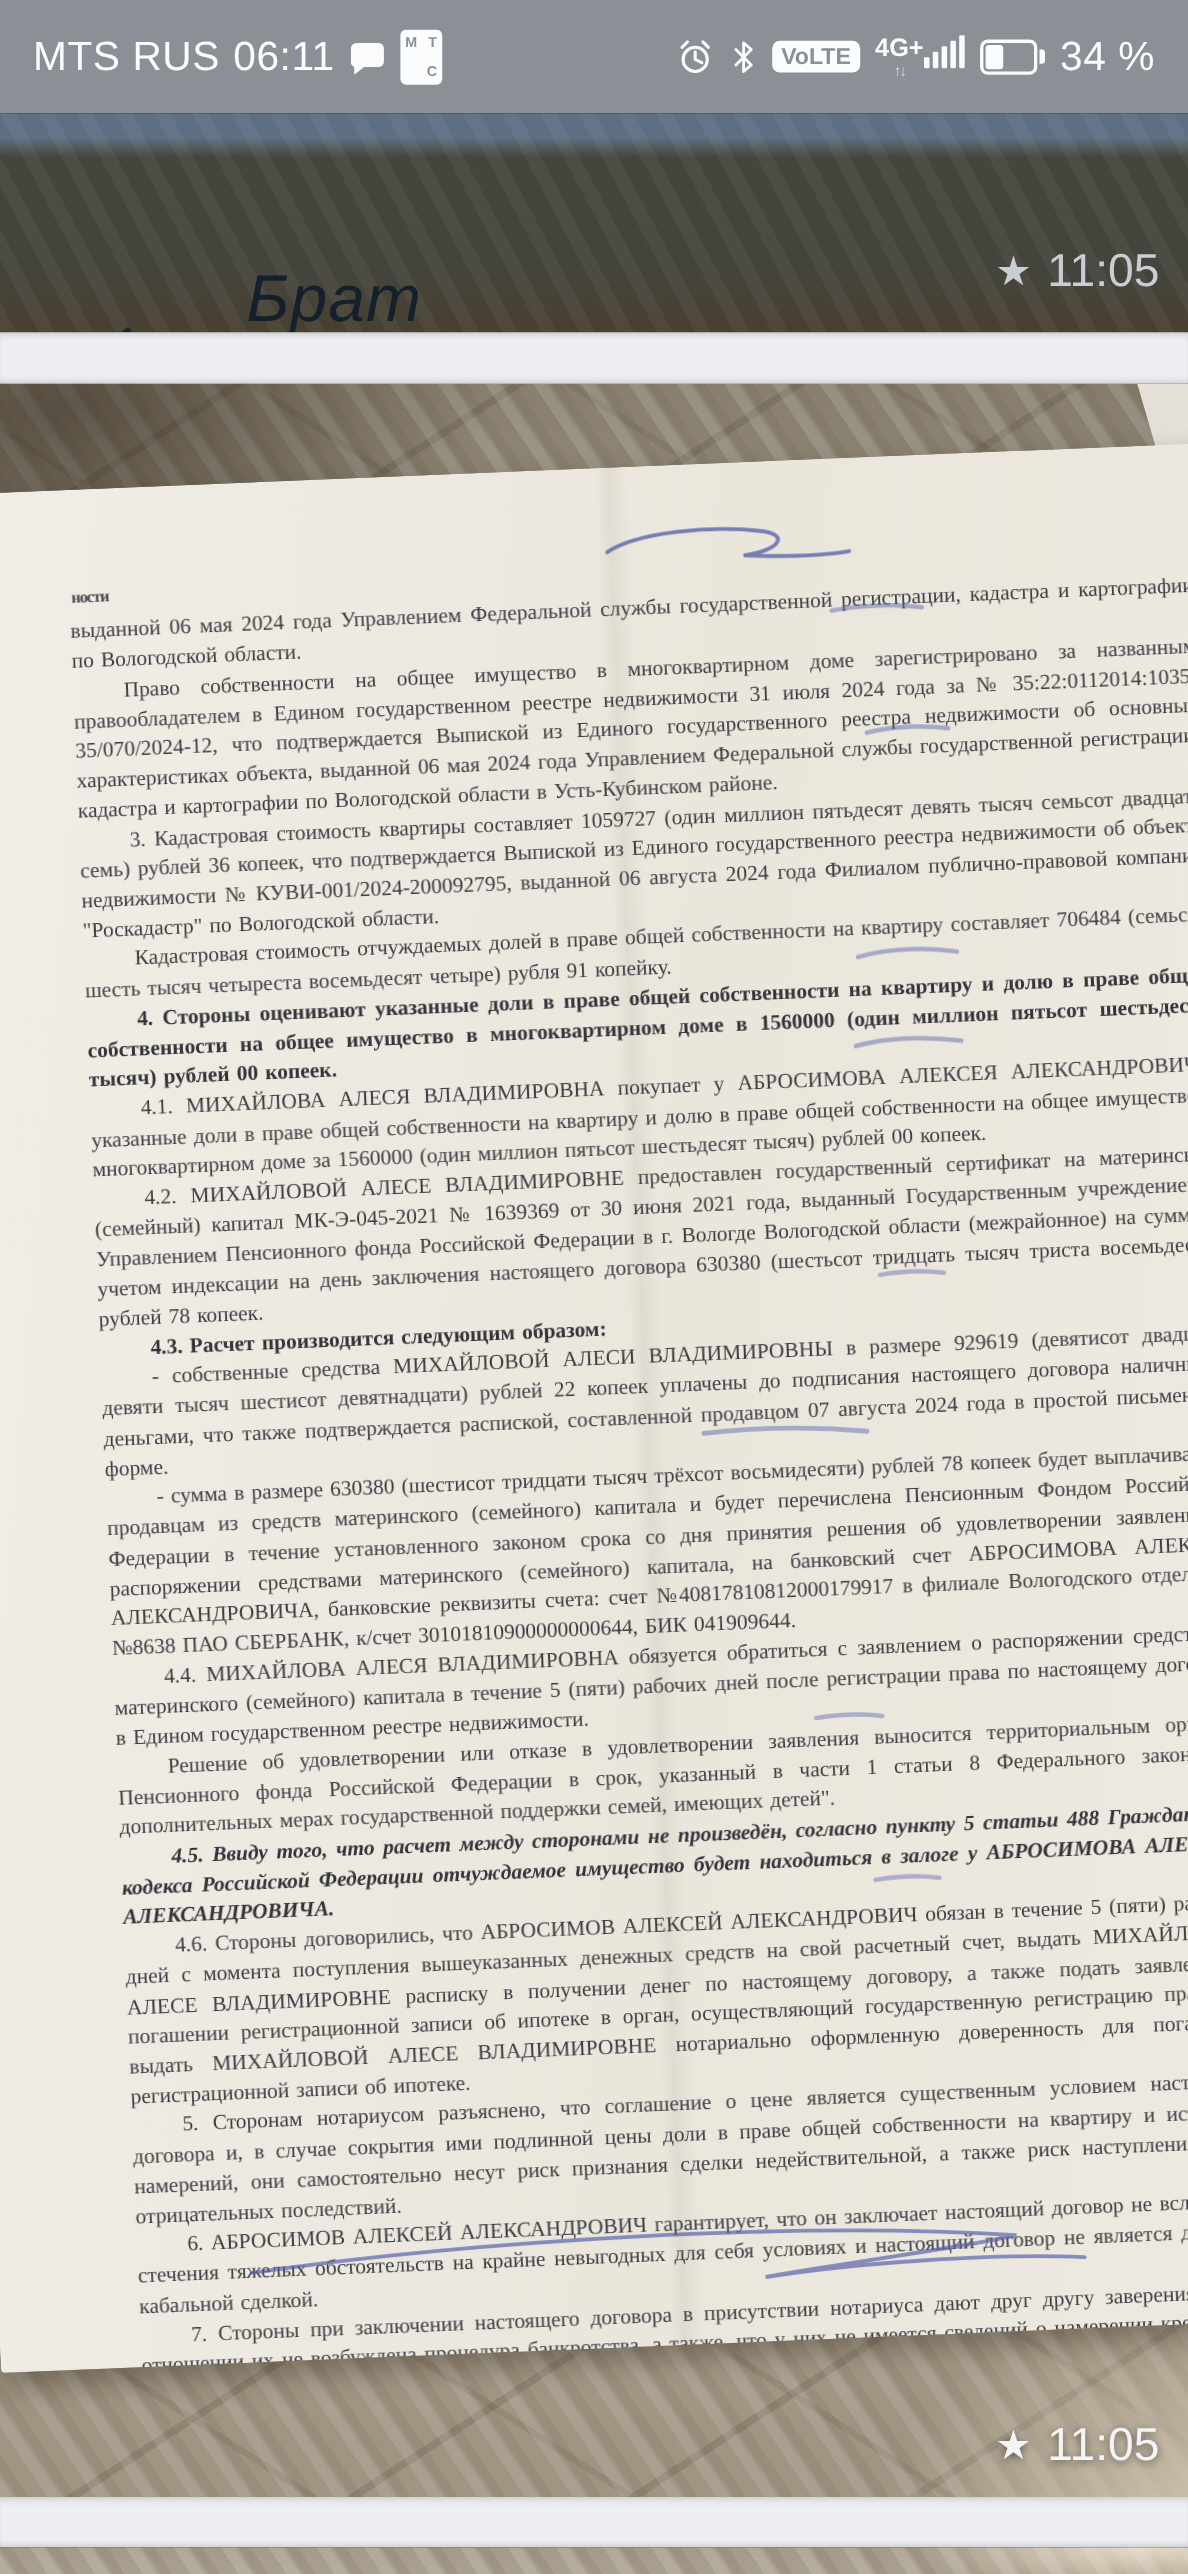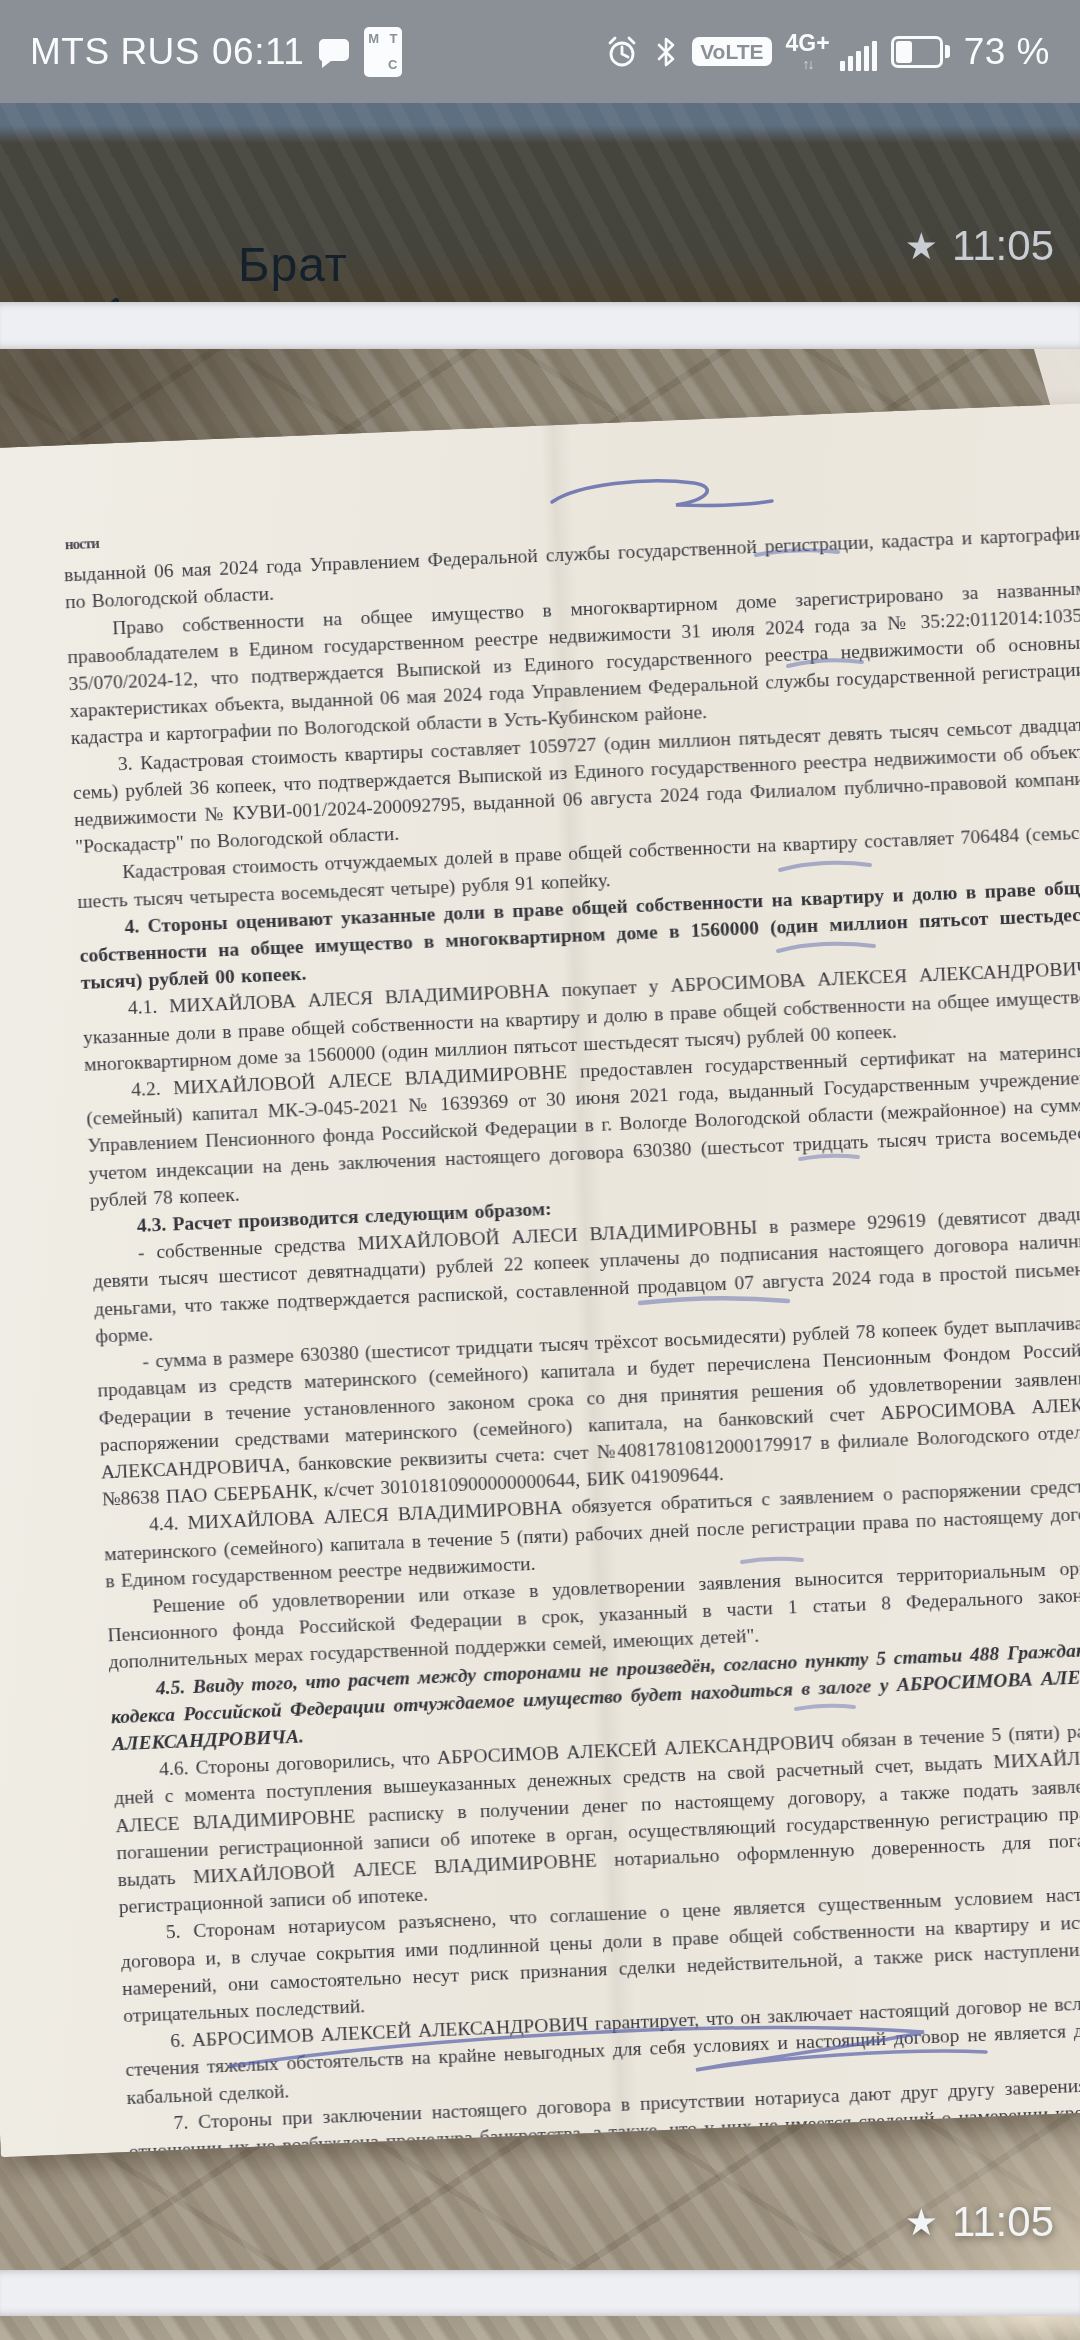--- a/index.html
+++ b/index.html
@@ -13,38 +13,38 @@
   .sb-left{gap:12px;}
   .sb-txt{font-size:37px;letter-spacing:.5px;white-space:nowrap;}
   .sb-spacer{flex:1;}
   .bubble-icon svg,.alarm-icon svg,.bt-icon svg{display:block;}
   .mtc-icon{width:38px;height:50px;background:#fbfcfd;border-radius:5px;position:relative;
     font-size:13px;font-weight:bold;color:#8b9096;}
   .mtc-icon span{position:absolute;line-height:13px;}
   .mtc-m{left:4px;top:5px;}.mtc-t{right:5px;top:5px;}.mtc-c{right:5px;bottom:6px;}
   .volte-badge{background:#fbfcfd;color:#8b9096;font-weight:bold;font-size:21px;
     border-radius:7px;padding:4px 8px;line-height:1;}
-  .net{display:flex;align-items:flex-end;gap:10px;}
+  .net{display:flex;align-items:flex-start;gap:0;}
   .net-l{display:flex;flex-direction:column;align-items:center;line-height:1;}
   .net-4g{font-size:23px;font-weight:bold;}
   .net-arrows{font-size:14px;opacity:.65;margin-top:2px;letter-spacing:-2px;}
   .bars{display:flex;align-items:flex-end;gap:3px;height:30px;}
   .bars i{display:block;width:5px;background:#fafbfc;border-radius:1px;}
   .battery{display:flex;align-items:center;}
   .bat-body{width:46px;height:26px;border:3px solid #fafbfc;border-radius:7px;position:relative;}
   .bat-fill{position:absolute;left:2px;top:2px;bottom:2px;width:36%;background:#fafbfc;border-radius:3px;}
   .bat-cap{width:5px;height:13px;background:#fafbfc;border-radius:0 3px 3px 0;margin-left:2px;}
 
   
   .prev-photo{position:absolute;left:0;top:103px;width:1080px;height:199px;overflow:hidden;
     background:
       repeating-linear-gradient(62deg,rgba(255,255,255,.045) 0 13px,transparent 13px 31px),
       linear-gradient(180deg,#5e6f82 0px,#5e6f82 22px,#46453d 40px,#45443c 150px,#48402f 199px);}
   .back-btn{position:absolute;left:78px;top:186px;width:66px;height:66px;}
-  .hdr-title{position:absolute;left:238px;top:134px;font-size:48px;color:#14202c;letter-spacing:1px;}
+  .hdr-title{position:absolute;left:224px;top:134px;font-size:60px;color:#14202c;letter-spacing:1px;font-style:italic;}
   .star-time{position:absolute;right:26px;bottom:32px;font-size:42px;color:#c9ced4;
     display:flex;align-items:center;gap:14px;}
   .star-time .st-star{font-size:37px;}
 
   
   .gap{position:absolute;left:0;width:1080px;background:#edeff2;
     box-shadow:inset 0 7px 9px -7px rgba(0,0,0,.25),inset 0 -7px 9px -7px rgba(0,0,0,.25);}
   .gap1{top:302px;height:47px;}
   .gap2{top:2270px;height:46px;}
 
@@ -133,21 +133,21 @@
           <i style="height:25px"></i>
           <i style="height:30px"></i>
       </span>
     </span>
     <span class="battery">
       <span class="bat-body">
           <span class="bat-fill"></span>
         </span>
         <span class="bat-cap"></span>
     </span>
-    <span class="sb-txt">73 %</span>
+    <span class="sb-txt">34 %</span>
   </div>
 </div>
 
 <div class="prev-photo">
   <span class="back-btn">
     <svg width="66" height="66" viewBox="0 0 66 66" fill="none" stroke="#17232f" stroke-width="6" stroke-linecap="round" stroke-linejoin="round">
       <path d="M38 12 L14 33 L38 54"></path>
         <path d="M14 33 H60"></path>
     </svg>
   </span>

